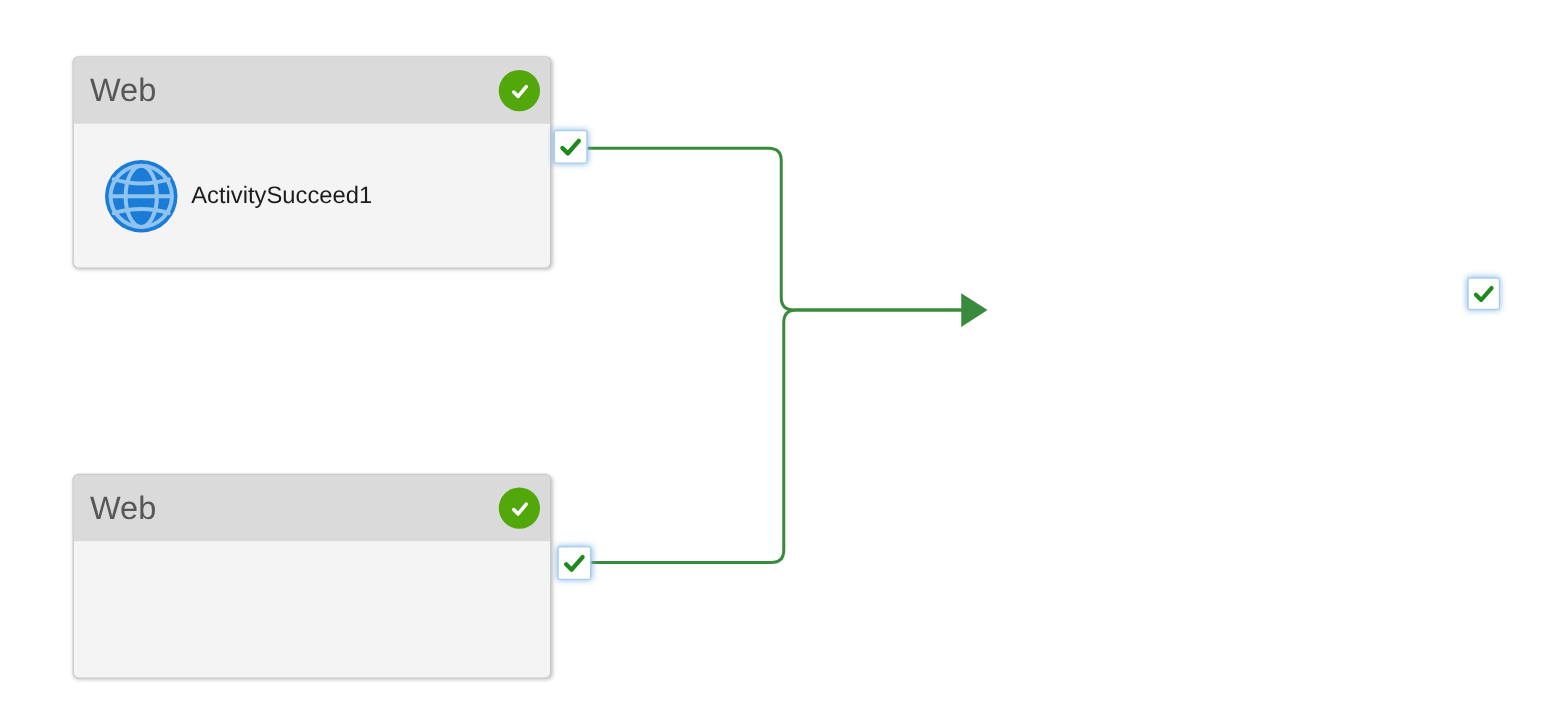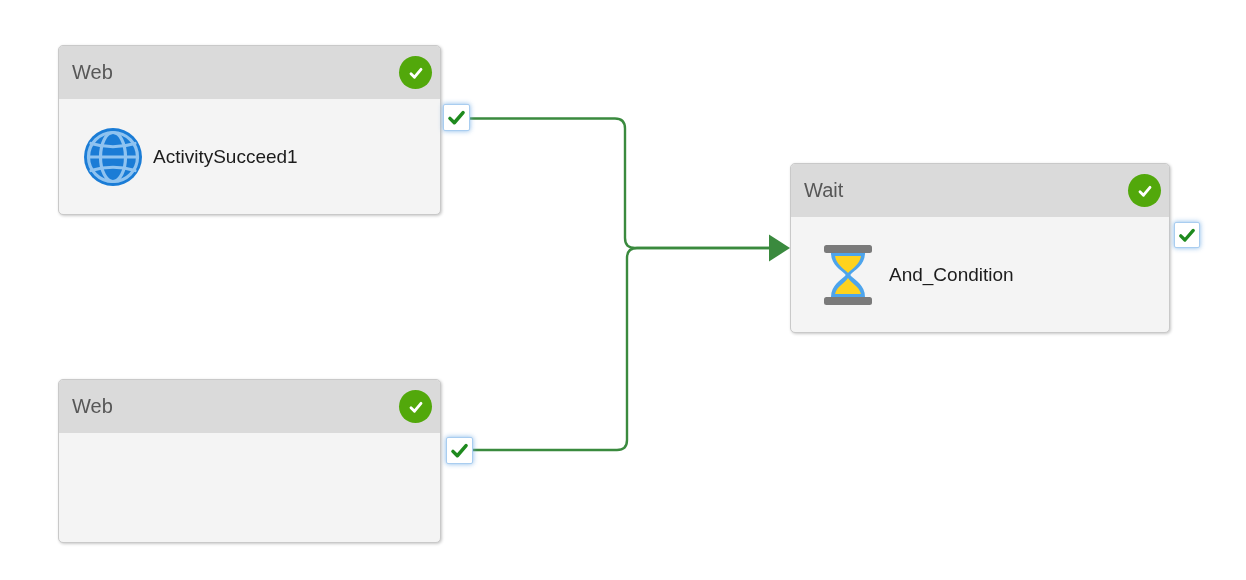--- a/index.html
+++ b/index.html
@@ -40,21 +40,21 @@
     height: 53px;
     flex: 0 0 53px;
     background: #dadada;
     display: flex;
     align-items: center;
     justify-content: space-between;
     padding: 0 8px 0 13px;
     box-sizing: border-box;
   }
   .node-type {
-    font-size: 20px;
+    font-size: 26px;
     color: #575757;
   }
   .status-circle {
     width: 33px; height: 33px;
     border-radius: 50%;
     background: #52a80b;
     display: flex;
     align-items: center;
     justify-content: center;
     flex: 0 0 33px;
@@ -130,42 +130,20 @@
     <div class="node-header">
       <span class="node-type">Web</span>
       <span class="status-circle">
         <svg width="20" height="20" viewBox="0 0 24 24">
           <path d="M6 12.8 L10.2 17 L18 7.6" fill="none" stroke="#ffffff" stroke-width="3.4" stroke-linecap="round" stroke-linejoin="round"></path>
         </svg>
       </span>
     </div>
   </div>
 
-  <div class="node" style="left:790px; top:163px; width:380px; height:170px;">
-    <div class="node-header">
-      <span class="node-type">Wait</span>
-      <span class="status-circle">
-        <svg width="20" height="20" viewBox="0 0 24 24">
-          <path d="M6 12.8 L10.2 17 L18 7.6" fill="none" stroke="#ffffff" stroke-width="3.4" stroke-linecap="round" stroke-linejoin="round"></path>
-        </svg>
-      </span>
-    </div>
-    <div class="node-body wait-body">
-      <span class="icon-wrap">
-        <svg width="48" height="60" viewBox="0 0 48 60">
-          <path d="M7,8 L41,8 C41,20 31,25 27,29 Q26,30 27,31 C31,35 41,40 41,52 L7,52 C7,40 17,35 21,31 Q22,30 21,29 C17,25 7,20 7,8 Z" fill="#4da4ec"></path>
-          <path d="M11,11 L37,11 C36,19 29,23 24.5,27.5 Q24,28 23.5,27.5 C19,23 12,19 11,11 Z" fill="#ffd21e"></path>
-          <path d="M24,33 C27,38 35,41 37,49 L11,49 C13,41 21,38 24,33 Z" fill="#ffd21e"></path>
-          <rect x="0" y="0" width="48" height="8" rx="2.5" fill="#7a7a7a"></rect>
-          <rect x="0" y="52" width="48" height="8" rx="2.5" fill="#7a7a7a"></rect>
-        </svg>
-      </span>
-      <span class="node-name">And_Condition</span>
-    </div>
-  </div>
 
   <div class="port-badge" style="left:443px; top:104px;">
     <svg width="21" height="21" viewBox="0 0 24 24">
       <path d="M4.5 13 L9.5 18 L19.5 6.5" fill="none" stroke="#1e8a1e" stroke-width="4" stroke-linecap="round" stroke-linejoin="round"></path>
     </svg>
   </div>
 
   <div class="port-badge" style="left:446px; top:437px;">
     <svg width="21" height="21" viewBox="0 0 24 24">
       <path d="M4.5 13 L9.5 18 L19.5 6.5" fill="none" stroke="#1e8a1e" stroke-width="4" stroke-linecap="round" stroke-linejoin="round"></path>

